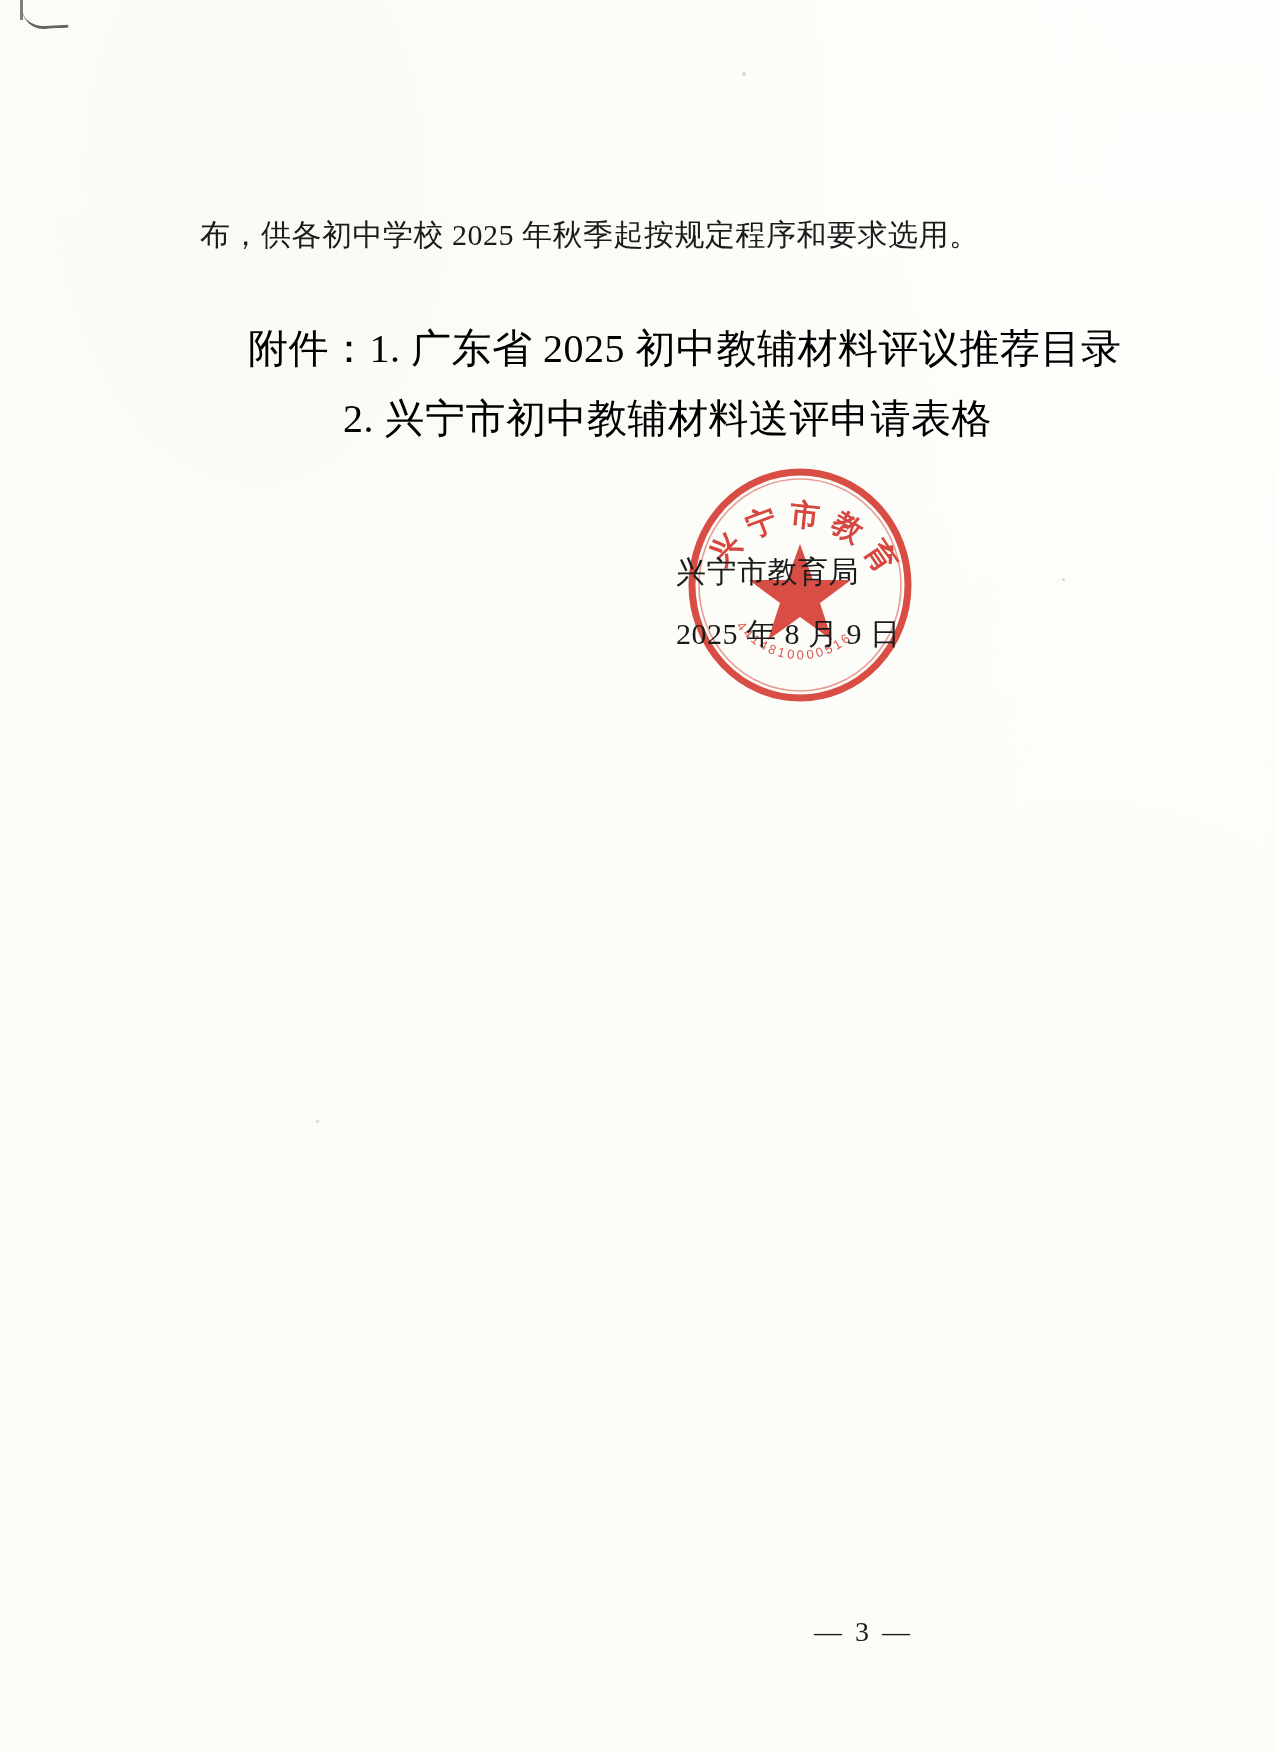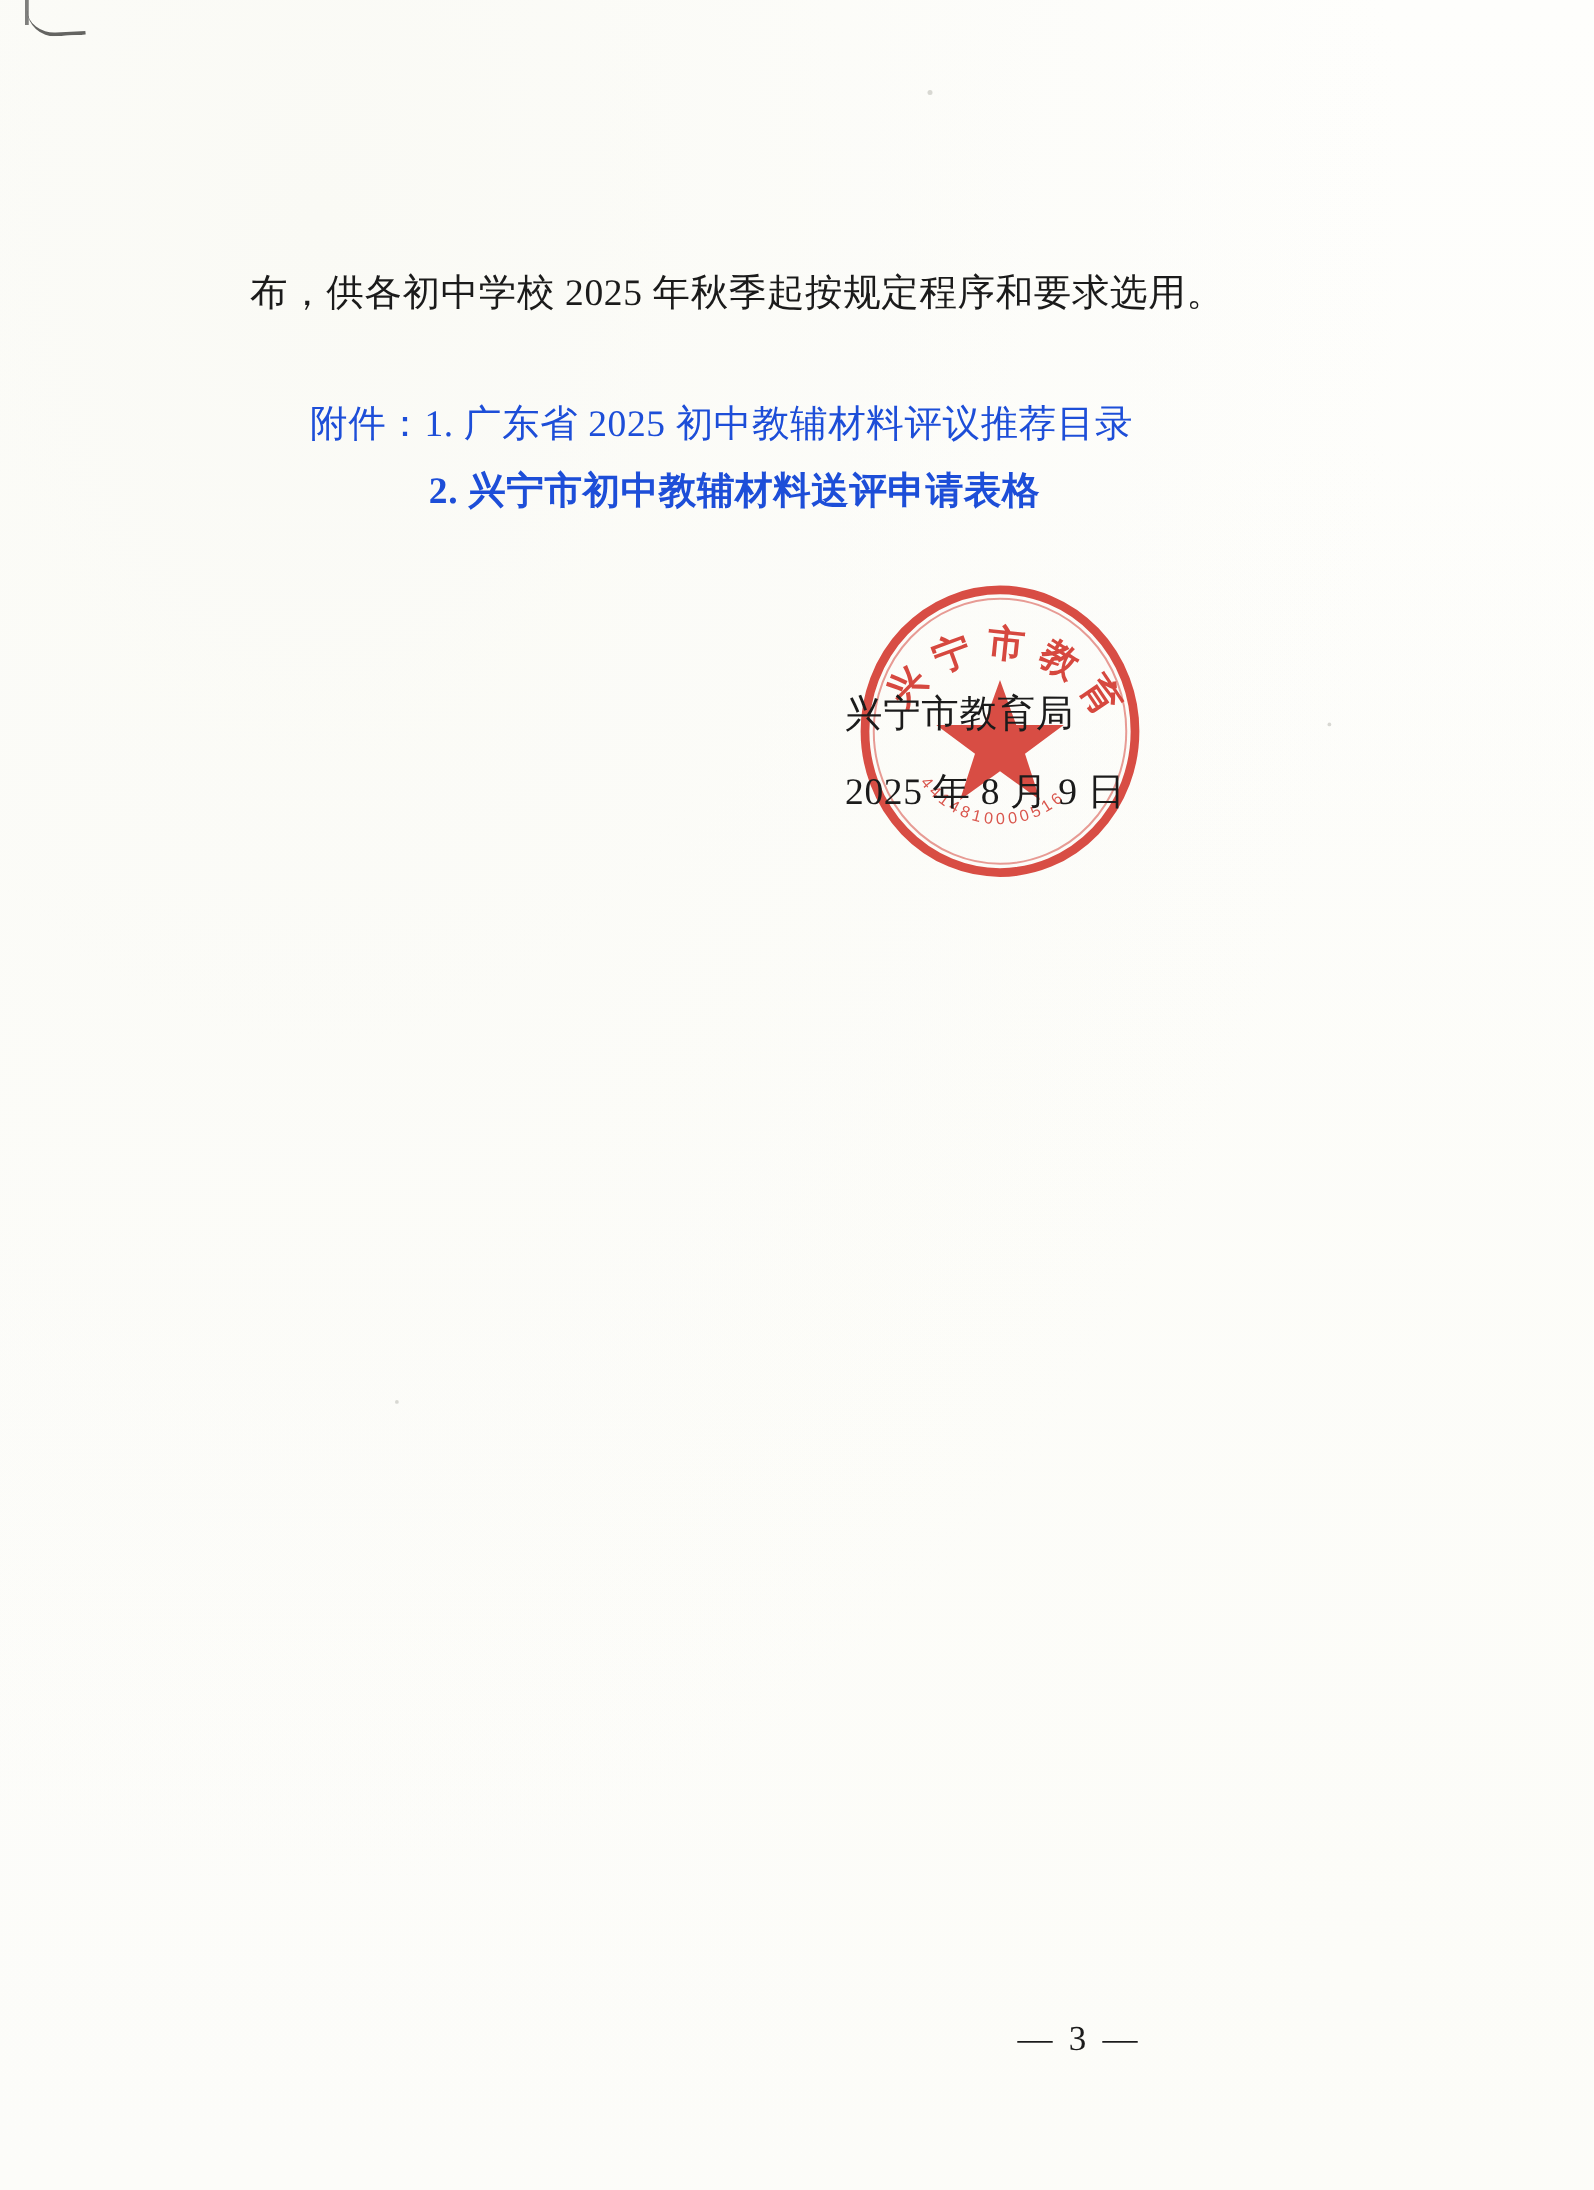--- a/index.html
+++ b/index.html
@@ -66,29 +66,28 @@
   .p-main {
     left: 200px;
     top: 192px;
   }
   .attach-block {
     position: absolute;
     left: 248px;
     top: 300px;
   }
   .attach-line {
-    font-size: 30px;
+    font-size: 40px;
     line-height: 1.75;
-    color: #1d4ed8;
+    color: #000000;
     letter-spacing: 0.5px;
     white-space: nowrap;
   }
   .attach-line.second {
     padding-left: 95px;
-    font-weight: bold;
   }
   .signature {
     position: absolute;
     left: 676px;
     top: 530px;
     font-size: 30px;
     line-height: 1.85;
     color: #1b1b1b;
     letter-spacing: 0.5px;
     white-space: nowrap;

